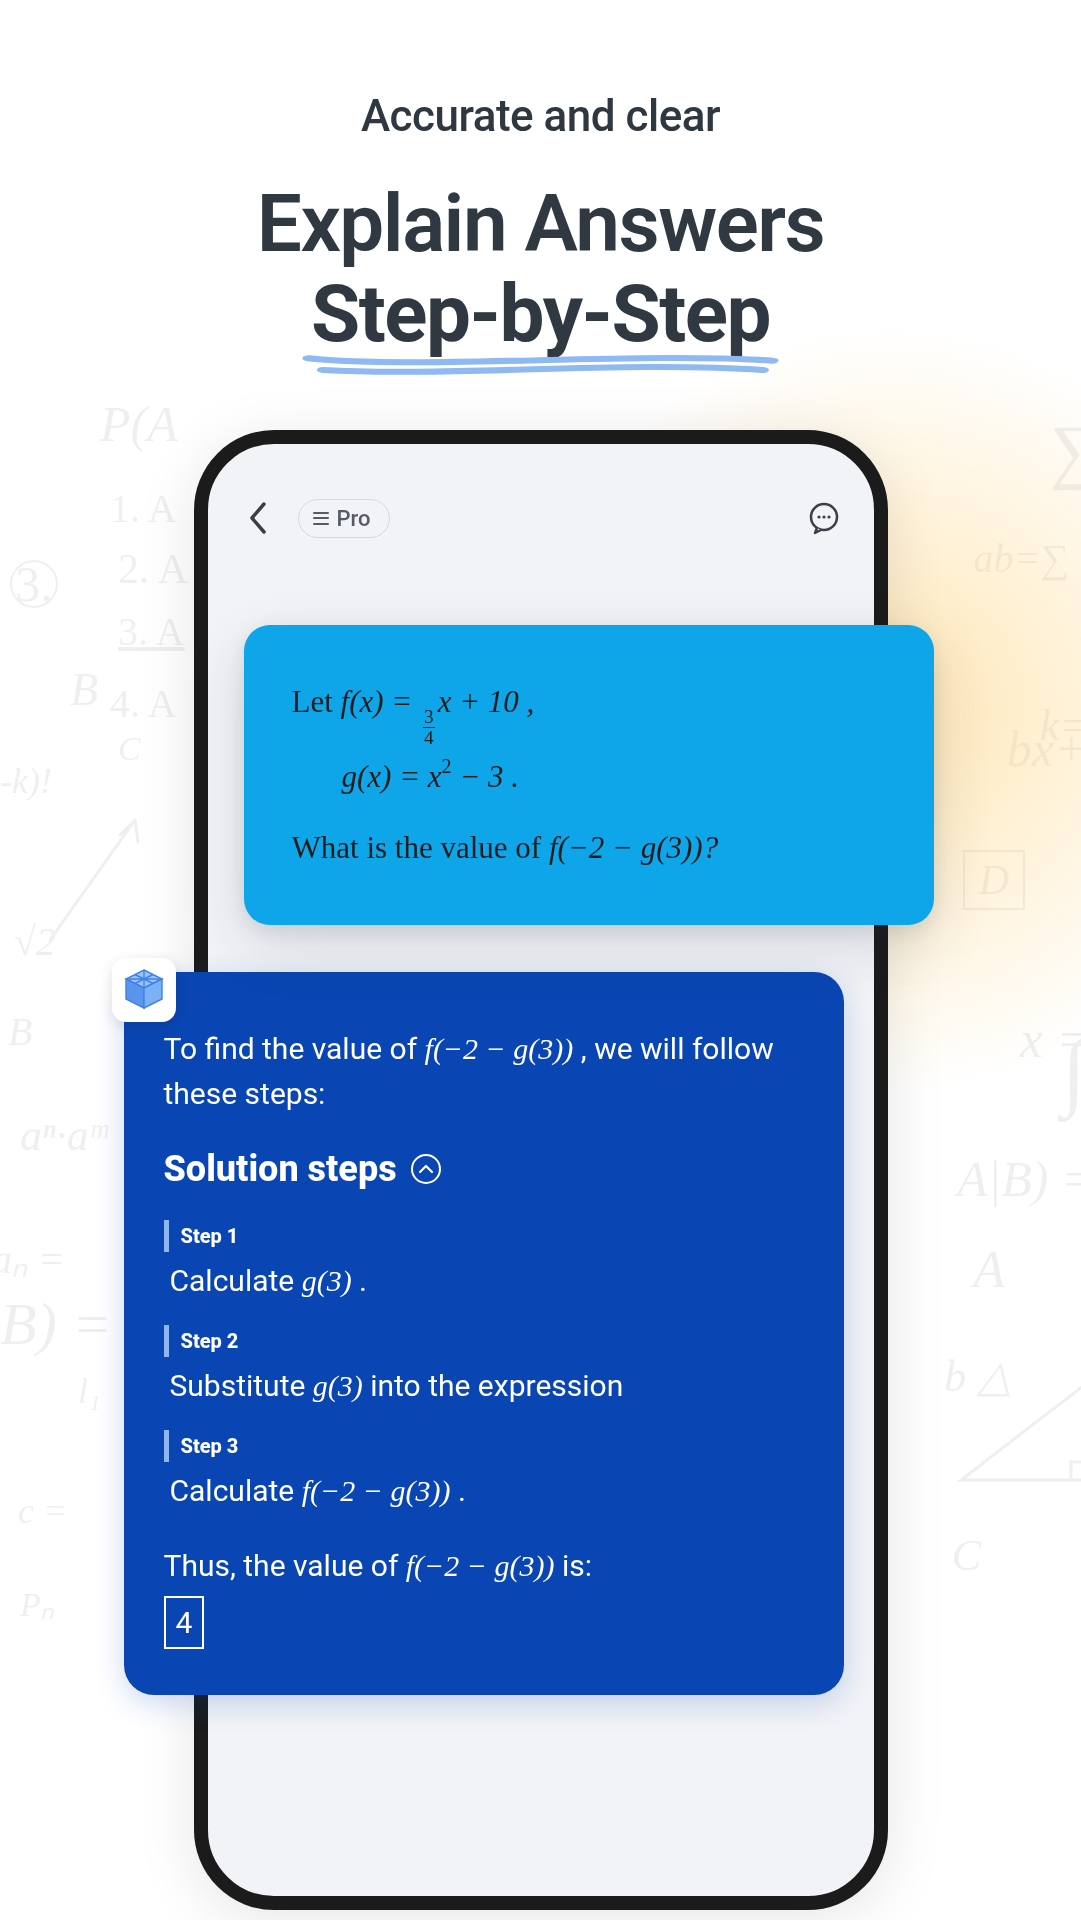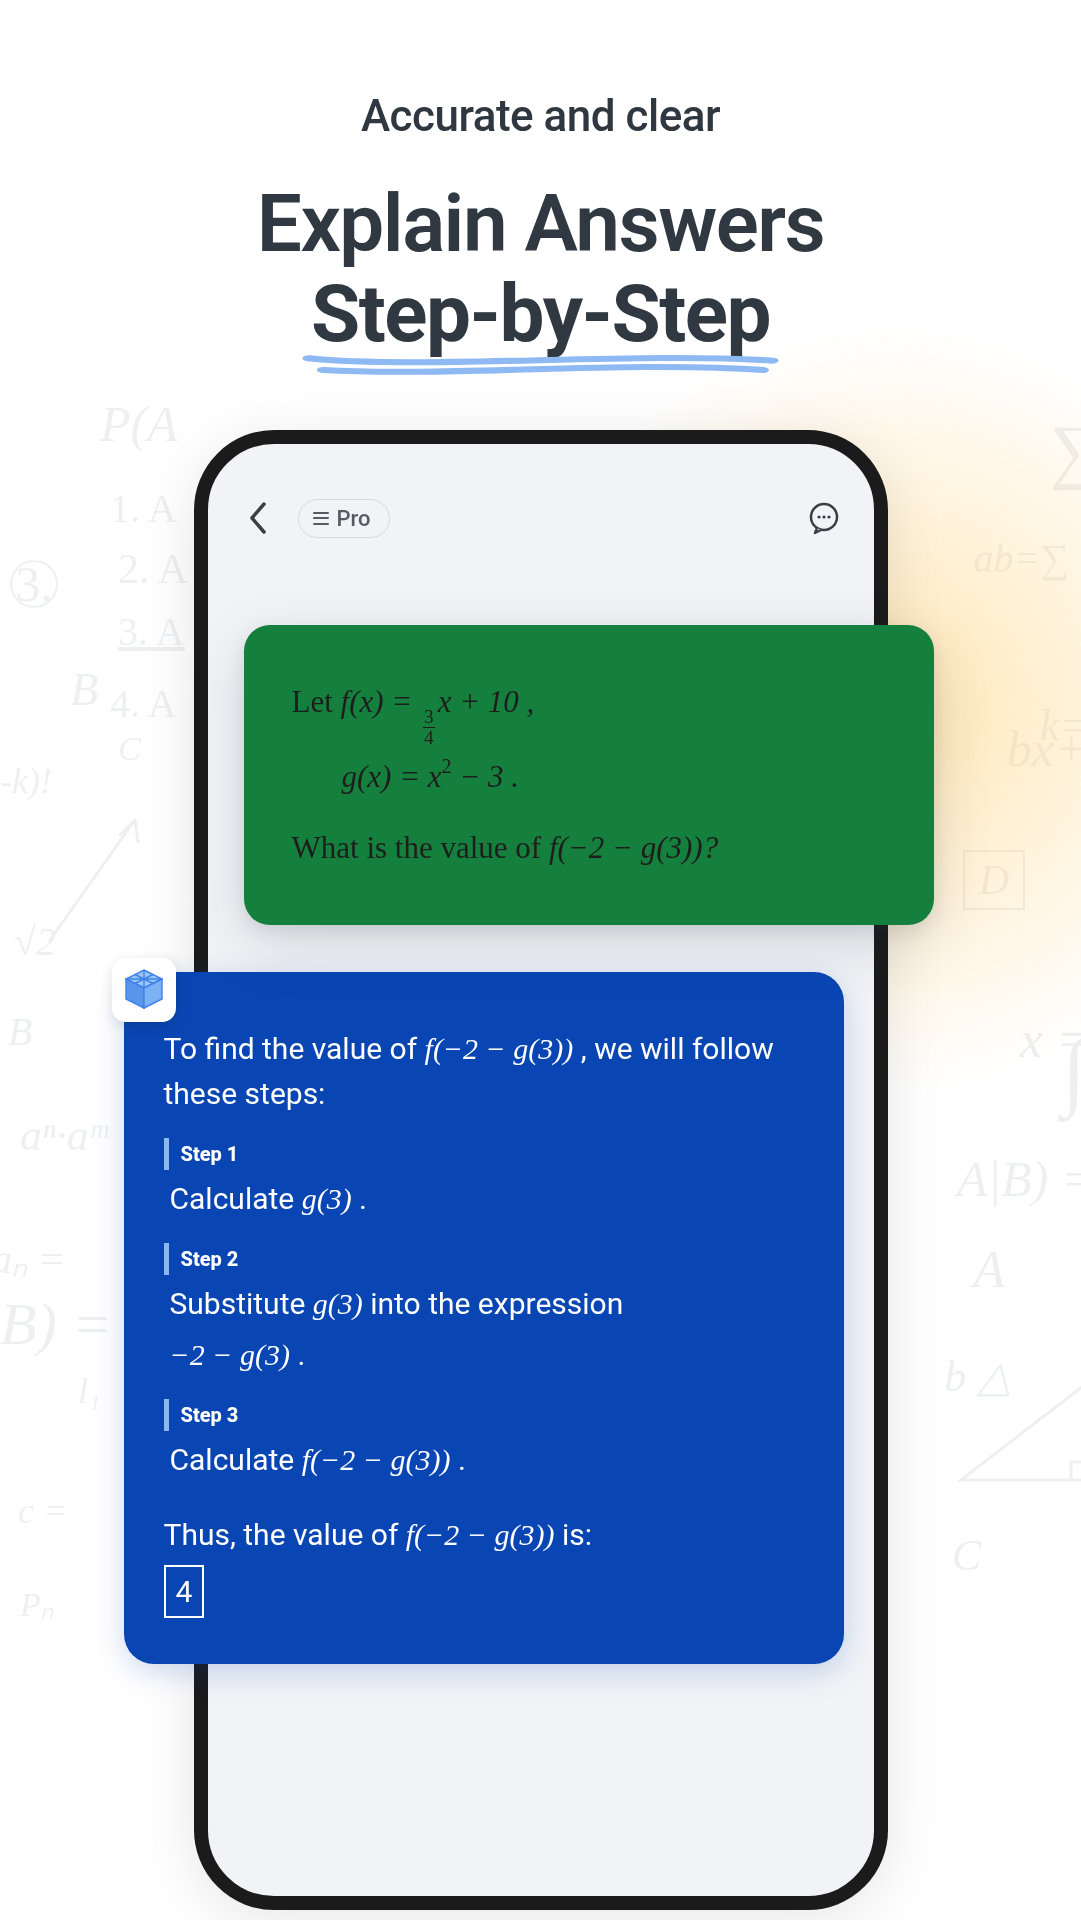--- a/index.html
+++ b/index.html
@@ -52,21 +52,21 @@
   .pro-pill .ham { display:flex; flex-direction:column; gap:3.5px; }
   .pro-pill .ham b { display:block; width:16px; height:2px; background:#555b63; border-radius:1px; }
   .chat-btn { width: 44px; height: 44px; display:flex; align-items:center; justify-content:center; color:#3a3f46; }
 
   
   .qcard {
     position: absolute; z-index: 4;
     top: 625px;
     left: calc(50% - 347px + 50px); 
     width: 690px;
-    background: #15803d;
+    background: #0ea5e9;
     border-radius: 26px;
     padding: 48px 40px 48px 48px;
     box-shadow: 0 20px 60px rgba(40,50,70,0.14), 0 6px 18px rgba(40,50,70,0.10);
     font-family: Georgia, "Times New Roman", serif;
     color: #1d1d1d;
     font-size: 31px;
     line-height: 1.85;
   }
   .qcard .indent { padding-left: 50px; }
   .frac { display:inline-flex; flex-direction:column; align-items:center; vertical-align: -0.55em; font-size: 0.62em; line-height: 1.05; margin: 0 3px; }
@@ -252,35 +252,40 @@
       <path d="M24 4 L24 22 M6 13 L42 13 M15 8.5 L33 17.5 M33 8.5 L15 17.5" stroke="#3f82e8"></path>
     </g>
   </svg>
 </div>
 
 <div class="acard">
   <div>
     <span>To find the value of </span><span class="mi">f(−2 − g(3))</span><span> , we will follow these steps:</span>
   </div>
 
+  <div class="solsteps">
+    <span>Solution steps</span>
+    <span class="chev-circle">
+      <svg width="16" height="10" viewBox="0 0 16 10">
+          <path d="M2 8 L8 2 L14 8" stroke="#fff" stroke-width="2.2" fill="none" stroke-linecap="round" stroke-linejoin="round"></path>
+        </svg>
+    </span>
+  </div>
 
   <div class="step">
     <div class="step-title">Step 1</div>
     <div class="step-body">
       <span>Calculate </span><span class="mi">g(3)</span><span> .</span>
     </div>
   </div>
 
   <div class="step">
     <div class="step-title">Step 2</div>
     <div class="step-body">
       <span>Substitute </span><span class="mi">g(3)</span><span> into the expression</span>
-      <div style="margin-top:6px;">
-        <span class="mi">−2 − g(3)</span><span> .</span>
-      </div>
     </div>
   </div>
 
   <div class="step">
     <div class="step-title">Step 3</div>
     <div class="step-body">
       <span>Calculate </span><span class="mi">f(−2 − g(3))</span><span> .</span>
     </div>
   </div>
 

